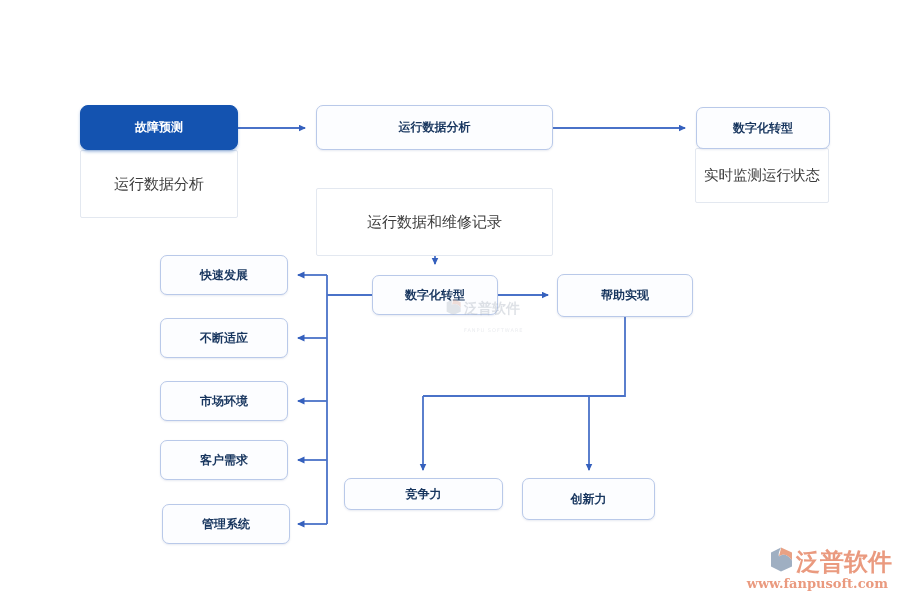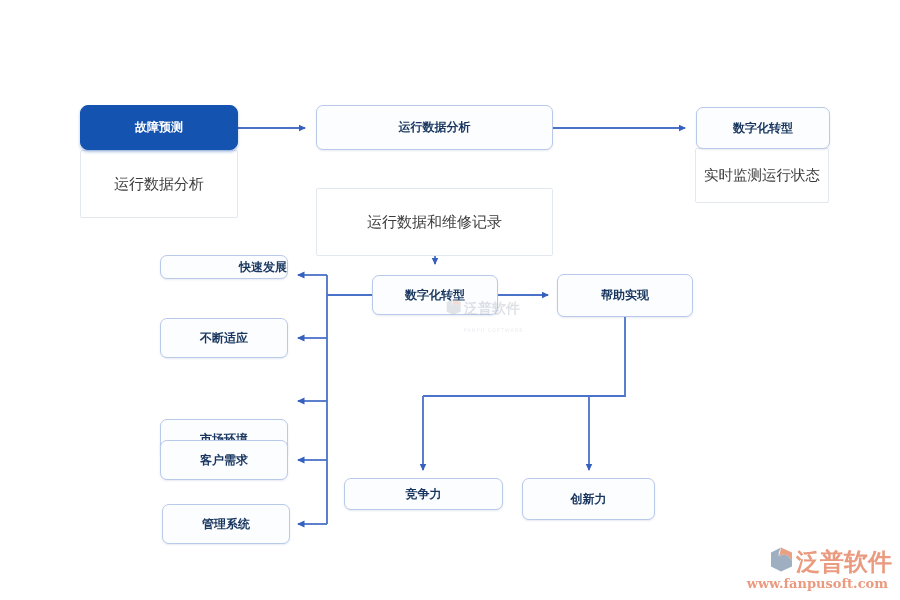--- a/index.html
+++ b/index.html
@@ -107,27 +107,27 @@
       <span>数字化转型</span>
     </div>
 
     <div class="node" style="left:372px;top:275px;width:126px;height:40px;">
       <span>数字化转型</span>
     </div>
     <div class="node" style="left:557px;top:274px;width:136px;height:43px;">
       <span>帮助实现</span>
     </div>
 
-    <div class="node" style="left:160px;top:255px;width:128px;height:24px;justify-content:flex-end;">
+    <div class="node" style="left:160px;top:255px;width:128px;height:40px;">
       <span>快速发展</span>
     </div>
     <div class="node" style="left:160px;top:318px;width:128px;height:40px;">
       <span>不断适应</span>
     </div>
-    <div class="node" style="left:160px;top:381px;width:128px;height:40px;margin-top:38px;">
+    <div class="node" style="left:160px;top:381px;width:128px;height:40px;">
       <span>市场环境</span>
     </div>
     <div class="node" style="left:160px;top:440px;width:128px;height:40px;">
       <span>客户需求</span>
     </div>
     <div class="node" style="left:162px;top:504px;width:128px;height:40px;">
       <span>管理系统</span>
     </div>
 
     <div class="node" style="left:344px;top:478px;width:159px;height:32px;">

